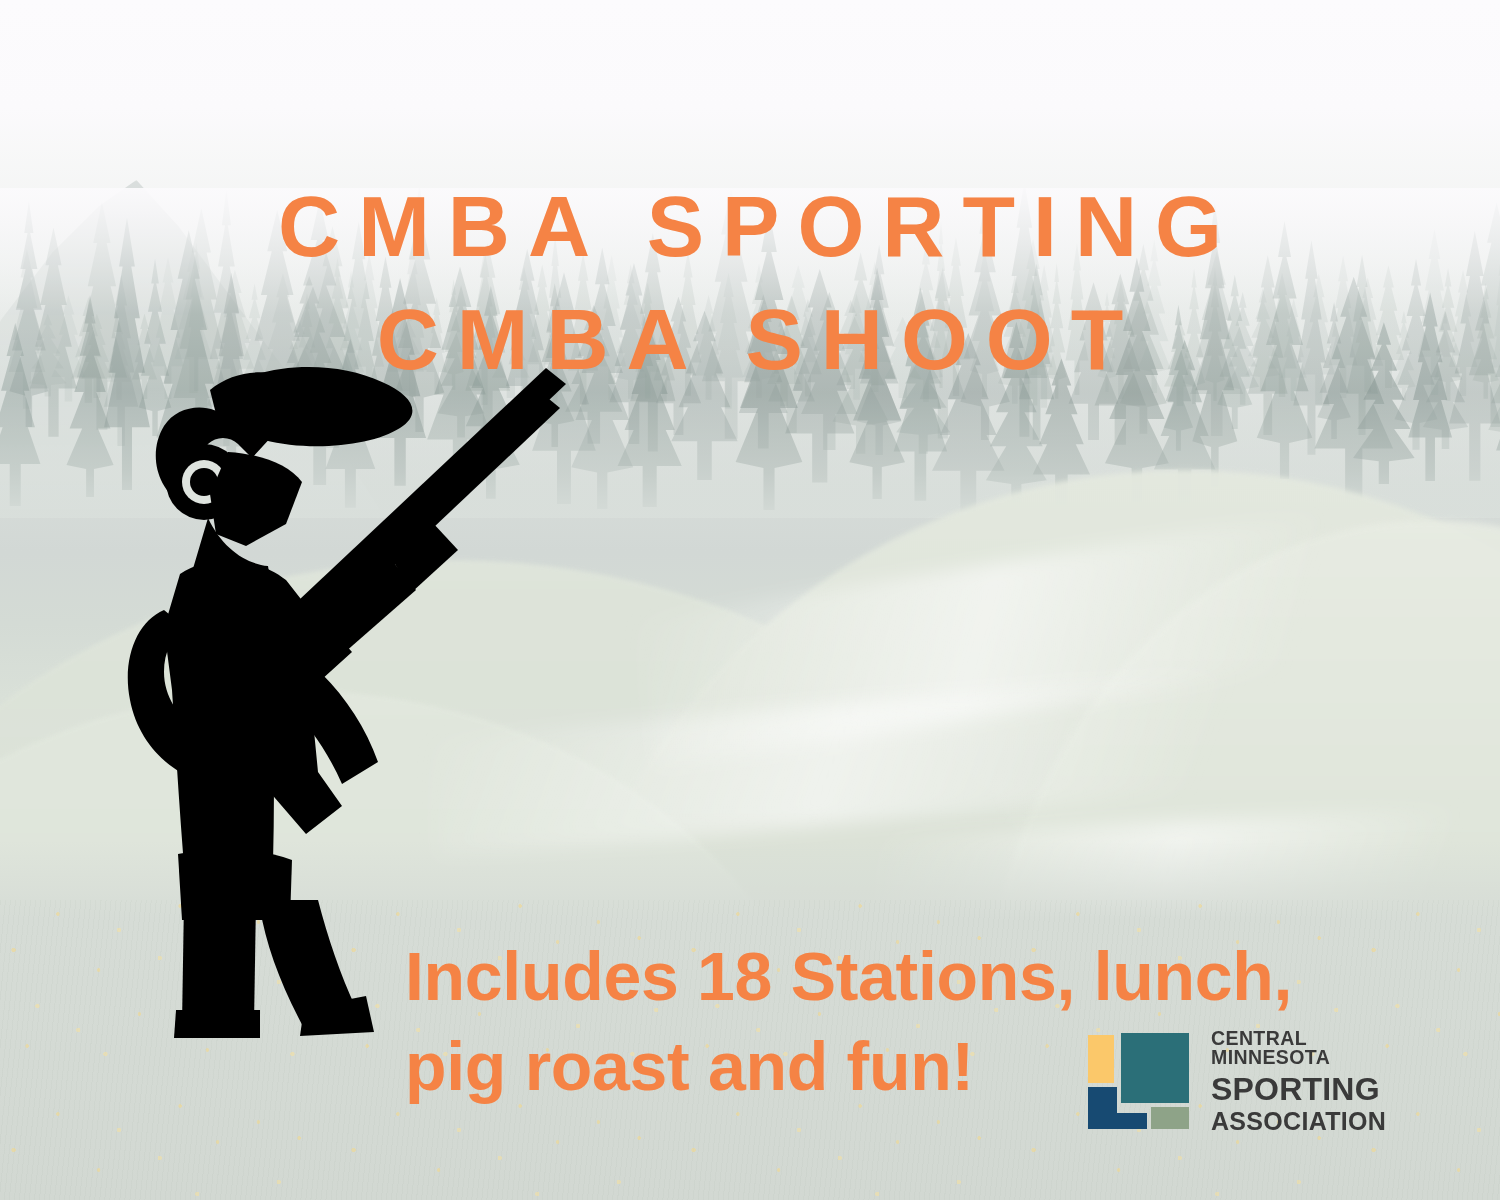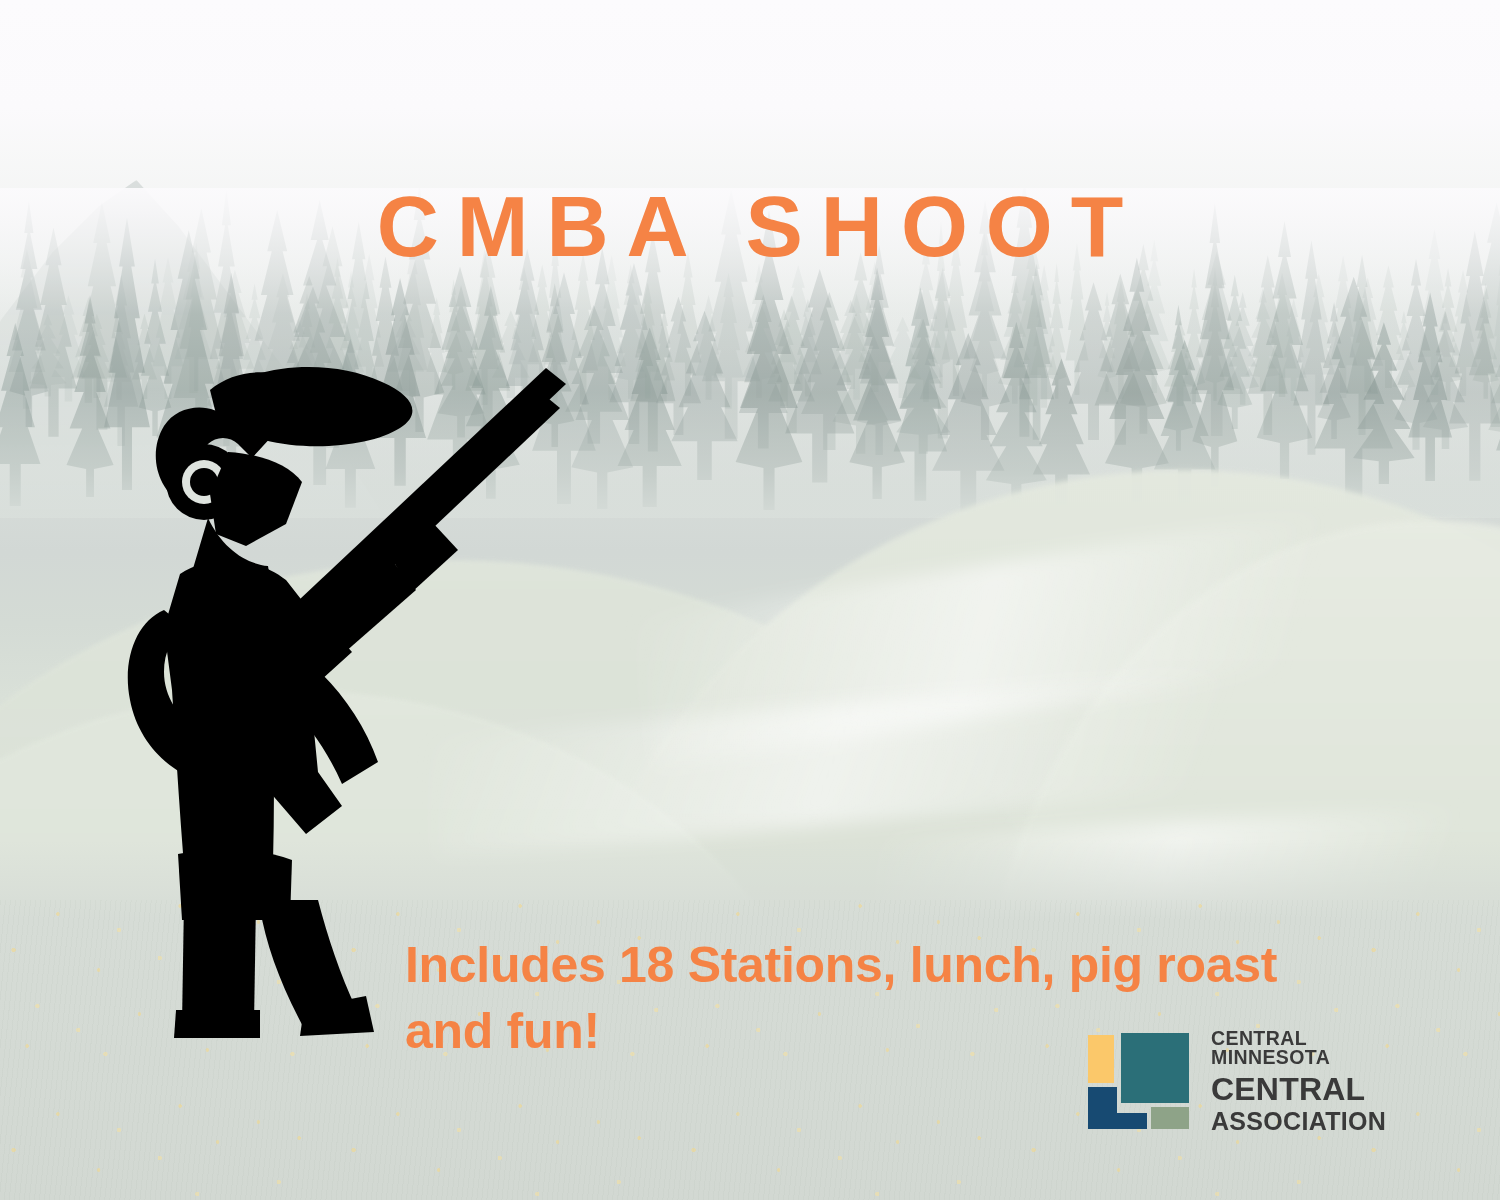--- a/index.html
+++ b/index.html
@@ -171,21 +171,21 @@
     line-height:1.42;
     letter-spacing:-.2px;
     margin-top:4px;
     white-space:pre-line;
   }
 
   #promo{
     position:absolute;left:405px;top:932px;width:960px;
     font-family:"Liberation Sans Narrow","Liberation Sans", sans-serif;
     font-weight:bold;
-    font-size:50px;
+    font-size:68px;
     line-height:1.32;
     letter-spacing:-.3px;
     color:#f58345;
     white-space:pre-line;
   }
 
   
   #shooter{position:absolute;left:60px;top:360px;width:520px;height:690px;}
 
   
@@ -369,20 +369,21 @@
 
   <div class="sheen sheen-1"></div>
   <div class="sheen sheen-2"></div>
   <div class="sheen sheen-3"></div>
 
   <div class="meadow"></div>
   <div class="grass-noise"></div>
   <div class="flowers"></div>
 
   <h1 id="title">
+    <span class="tline">CMBA SPORTING</span>
     <span class="tline">CMBA SHOOT</span>
   </h1>
 
   <div id="shooter">
     <svg viewBox="0 0 520 690" width="520" height="690" aria-hidden="true">
       <g fill="#000000">
 
         <g>
 
           <polygon points="486,8 506,24 214,300 190,286"></polygon>
@@ -442,18 +443,18 @@
 
   <div id="logo">
     <svg id="logo-mark" viewBox="0 0 112 104">
       <rect x="3" y="6" width="26" height="48" fill="#fbc86a"></rect>
       <rect x="36" y="4" width="68" height="70" fill="#2b6f78"></rect>
       <path d="M3,58 H32 V84 H62 V100 H3 Z" fill="#174a72"></path>
       <rect x="66" y="78" width="38" height="22" fill="#8ea388"></rect>
     </svg>
     <div id="logo-text">
       <span class="lg-1">CENTRAL MINNESOTA</span>
-      <span class="lg-2">CENTRAL</span>
+      <span class="lg-2">SPORTING</span>
       <span class="lg-3">ASSOCIATION</span>
     </div>
   </div>
 
 </div>
 
 </body></html>

